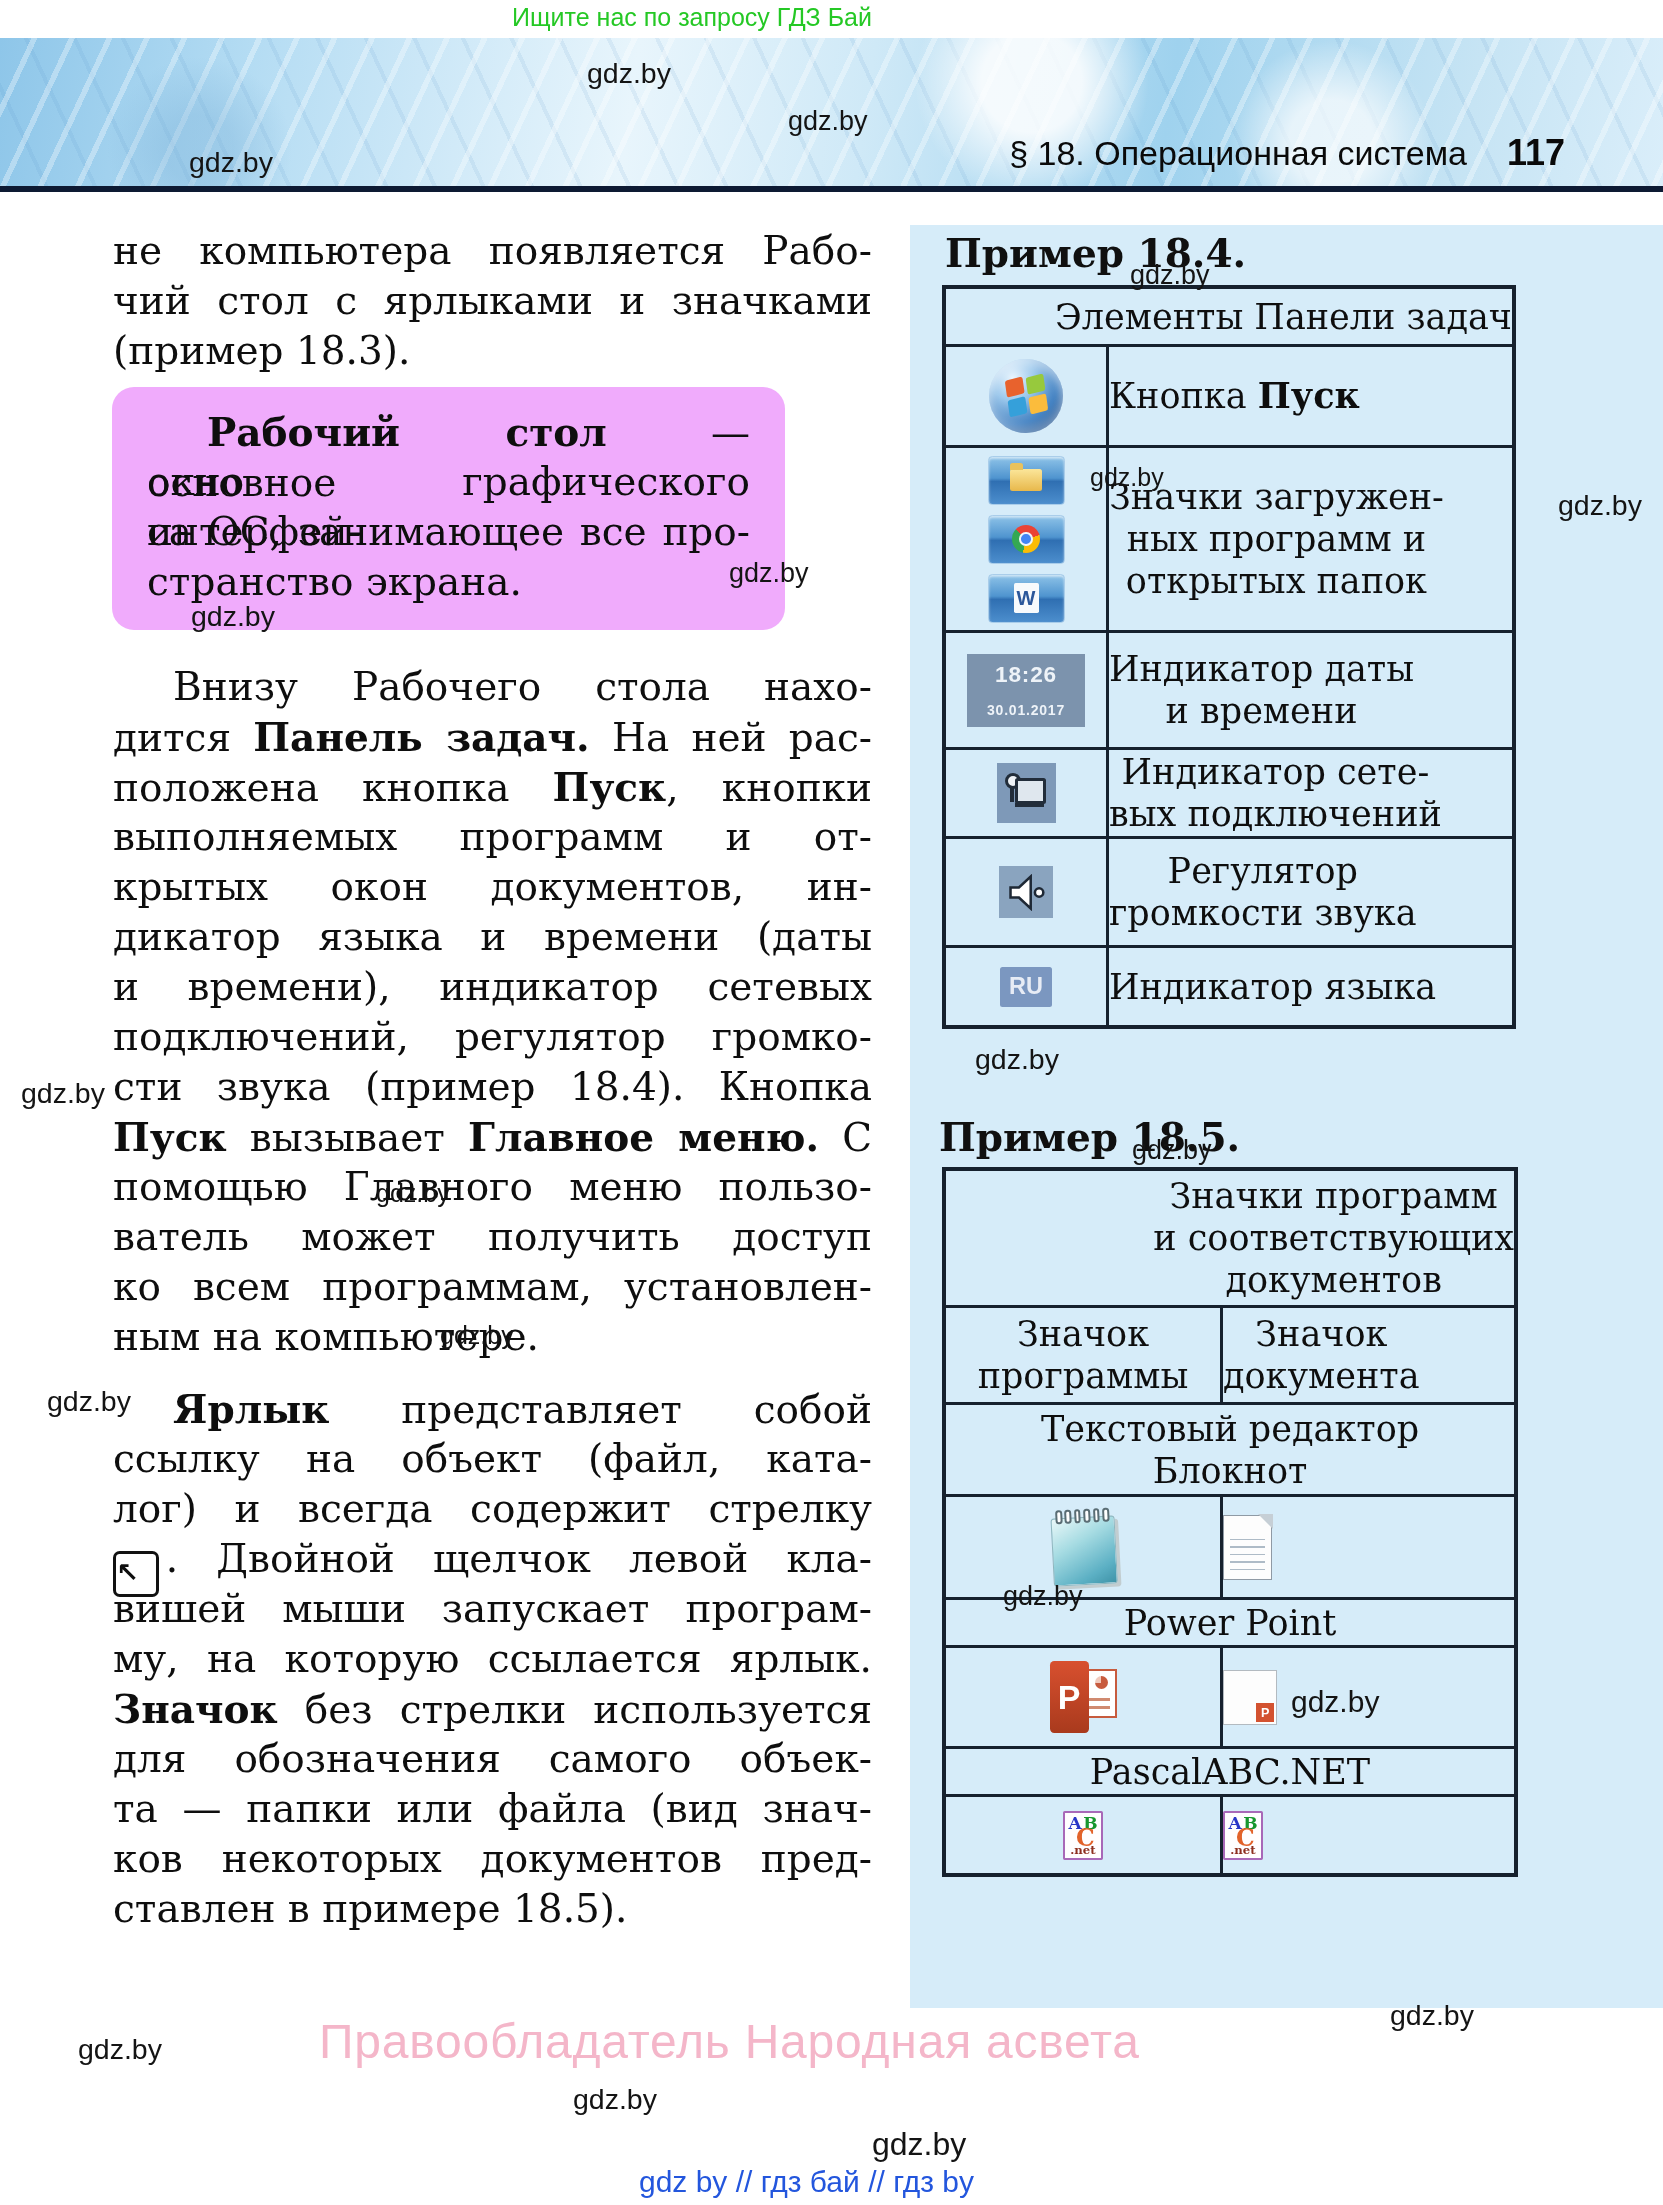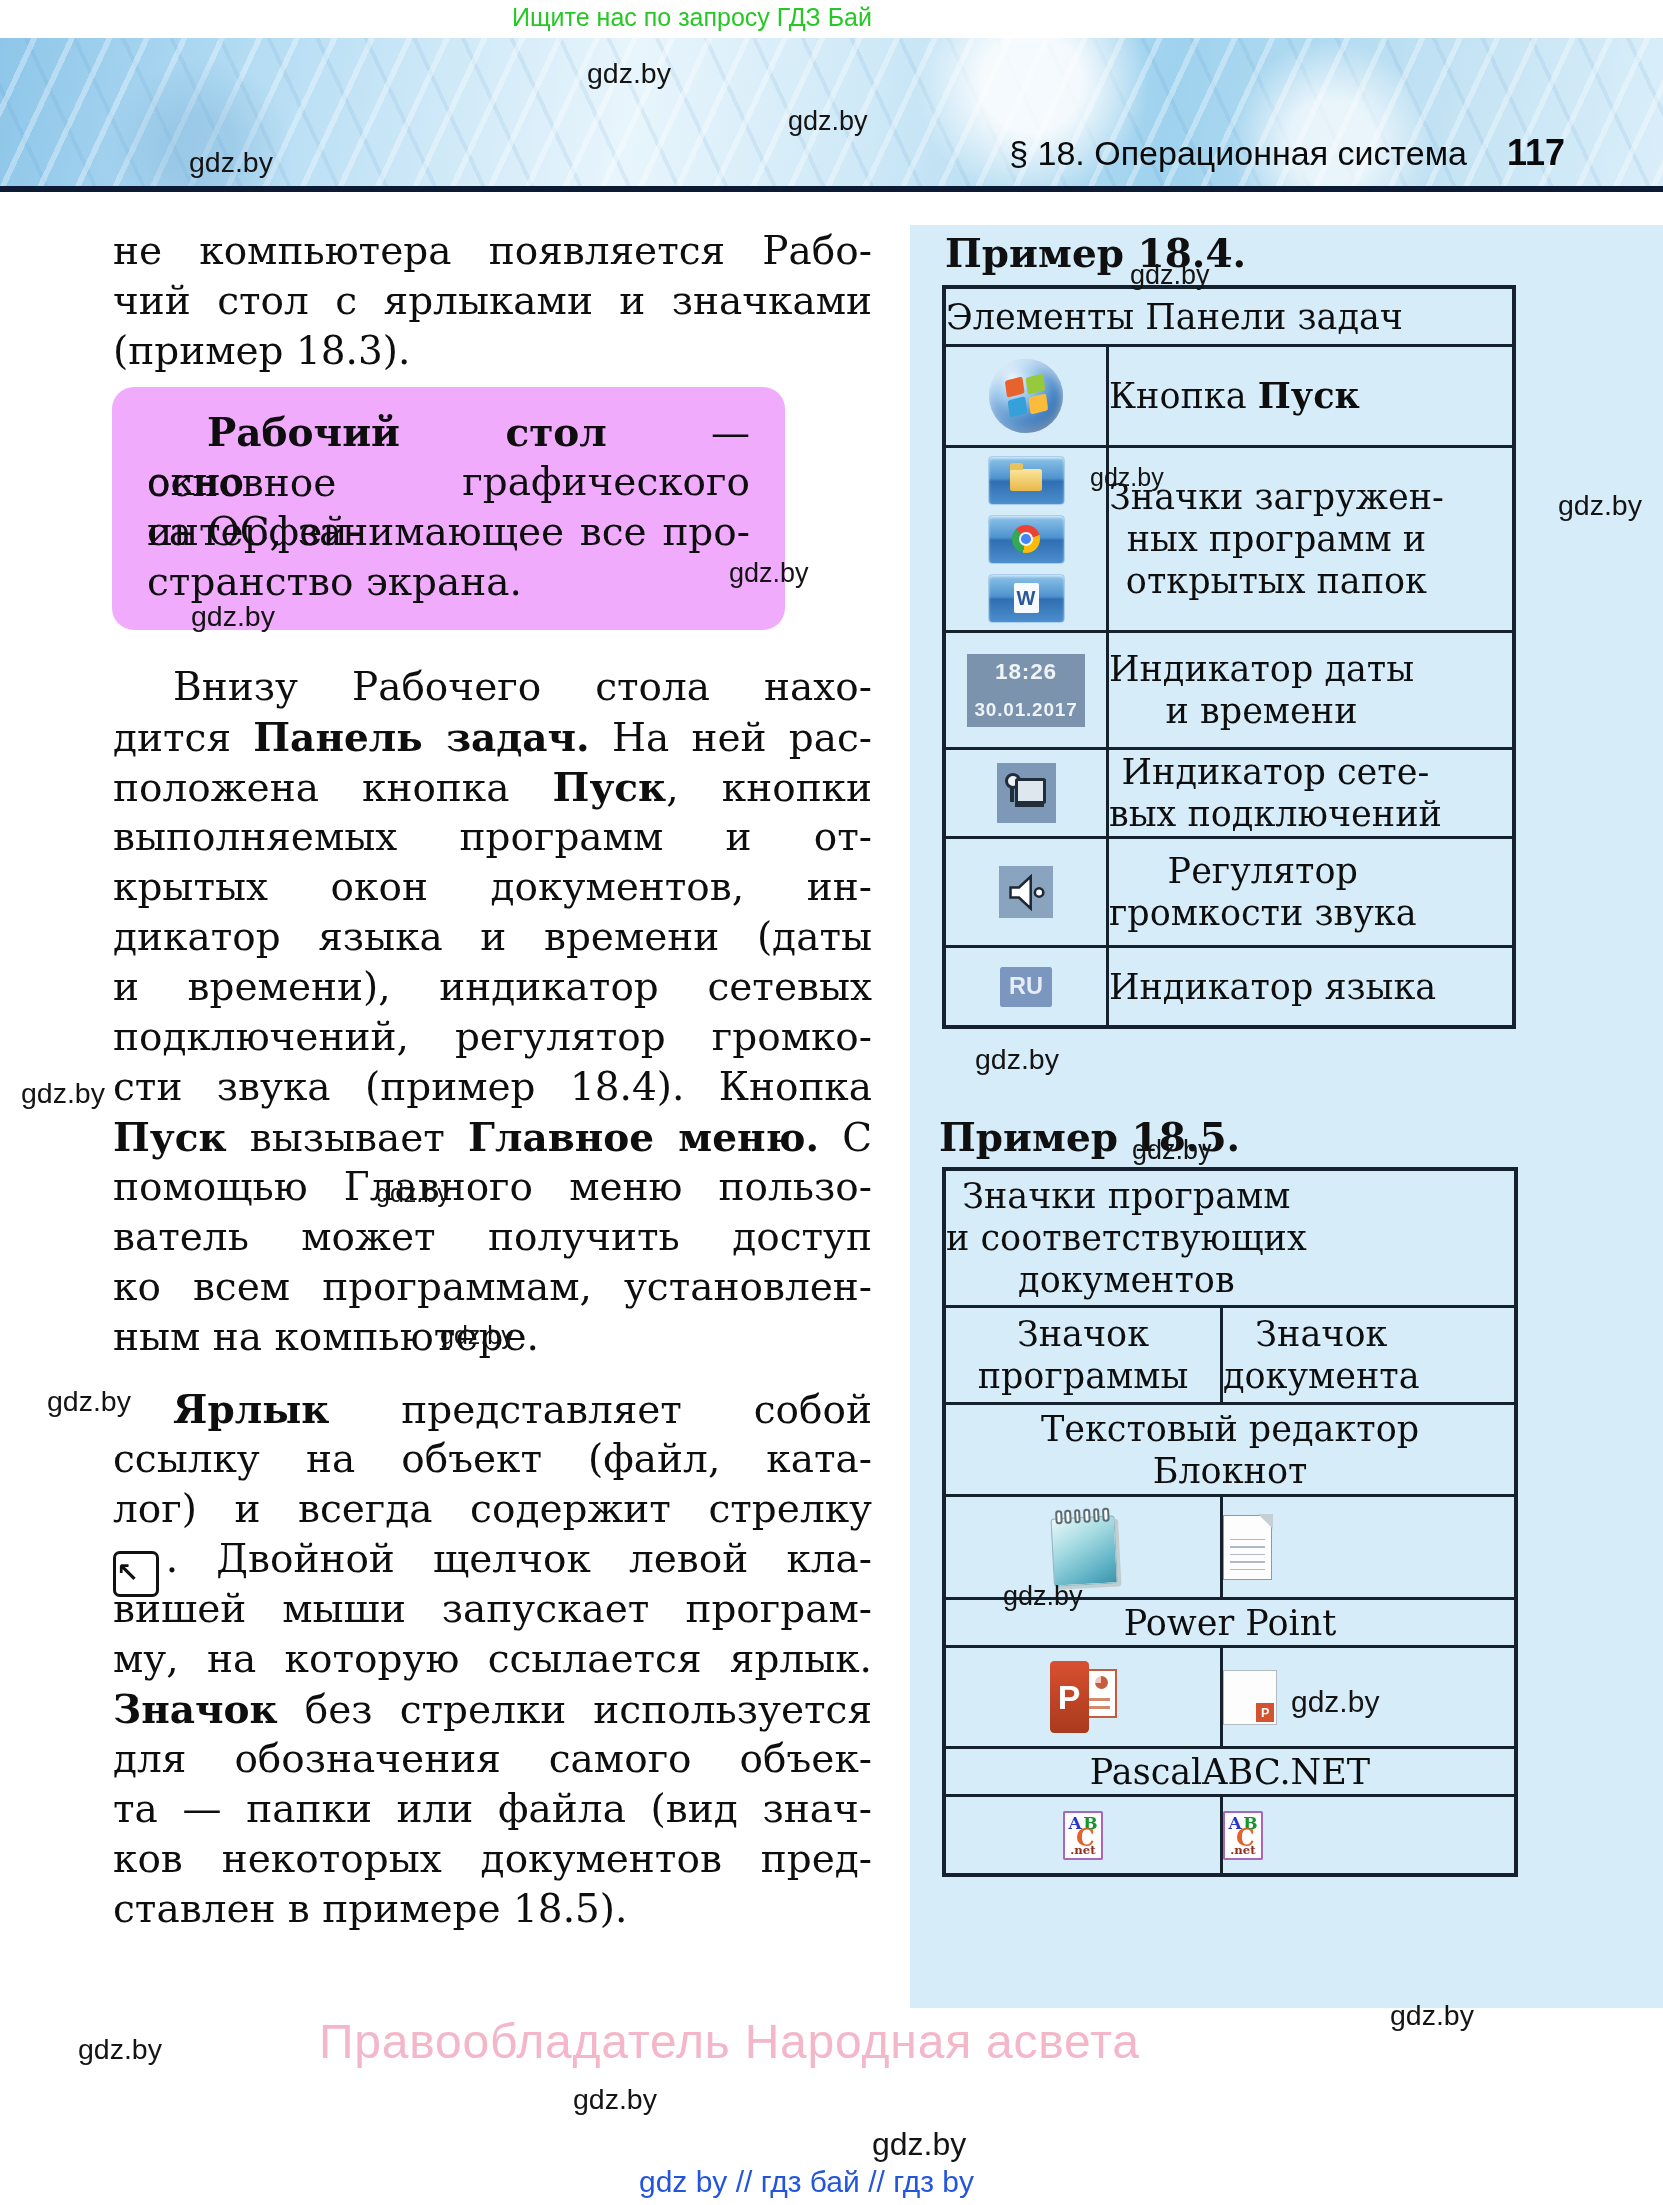--- a/index.html
+++ b/index.html
@@ -47,21 +47,21 @@
      font-family:"DejaVu Sans",sans-serif;font-size:27px;font-weight:bold;
      vertical-align:-10px;margin-right:6.7px;text-indent:0;}
 
   
   .panel{position:absolute;left:910px;top:225px;width:754px;height:1783px;background:#d6ecf9;}
   .ex-title{position:absolute;font-size:39px;font-weight:bold;color:#101010;z-index:3;}
 
   
   .xtable{position:absolute;border:4.2px solid #16212e;box-sizing:border-box;z-index:2;}
   .lbl{font-size:35px;line-height:42px;text-align:center;white-space:pre-line;}
-  .thead{display:flex;align-items:center;justify-content:flex-start;border-bottom:3.4px solid #16212e;}
+  .thead{display:flex;align-items:center;justify-content:flex-end;border-bottom:3.4px solid #16212e;}
   .trow{display:flex;border-bottom:3.4px solid #16212e;box-sizing:border-box;}
   .trow.last{border-bottom:none;}
   .c-ic{display:flex;flex-direction:column;align-items:center;justify-content:center;
         border-right:3.4px solid #16212e;box-sizing:border-box;gap:10px;}
   .c-lb{flex:1;display:flex;align-items:center;}
   #table1{left:942px;top:285px;width:574px;}
   #table1 .c-ic{width:163px;}
   #table2{left:942px;top:1167px;width:576px;}
   #table2 .c-ic{width:277px;border-right:3.4px solid #16212e;}
   .t2full{display:flex;align-items:center;justify-content:center;border-bottom:3.4px solid #16212e;}
@@ -90,21 +90,21 @@
   .mini-chrome::after{content:"";position:absolute;inset:7.5px;border-radius:50%;
     background:#4285f4;border:2.5px solid #f1f5f9;}
   .mini-word{width:25px;height:30px;background:#f7fafc;border-radius:1.7px;
     display:flex;align-items:center;justify-content:center;
     font-family:"Liberation Sans",sans-serif;font-weight:bold;font-size:20px;color:#2b579a;}
 
   .clock{width:118px;height:73px;background:#7c93ad;color:#eef3f8;text-align:center;
     font-family:"Liberation Sans",sans-serif;display:flex;flex-direction:column;
     align-items:center;justify-content:center;gap:14px;}
   .clock .t{font-size:22.6px;font-weight:bold;letter-spacing:0.8px;}
-  .clock .d{font-size:19px;font-weight:bold;letter-spacing:0.8px;}
+  .clock .d{font-size:14px;font-weight:bold;letter-spacing:0.8px;}
 
   .netic{width:59px;height:60px;background:#7e99b8;position:relative;}
   .netic .comp{position:absolute;right:10px;top:15px;width:25px;height:20px;
     border:3.4px solid #222d3a;background:#dfe7ee;border-radius:2.5px;}
   .netic .base{position:absolute;right:11.7px;top:40px;width:28.5px;height:4.2px;background:#222d3a;}
   .netic .plug{position:absolute;left:8.4px;top:10px;width:10px;height:10px;border:3.4px solid #222d3a;
     border-radius:50%;background:#eef2f6;}
   .netic .wire{position:absolute;left:13.4px;top:23.5px;width:4.2px;height:15px;background:#222d3a;}
 
   .volic{width:54px;height:52px;background:#8aa4bf;position:relative;

